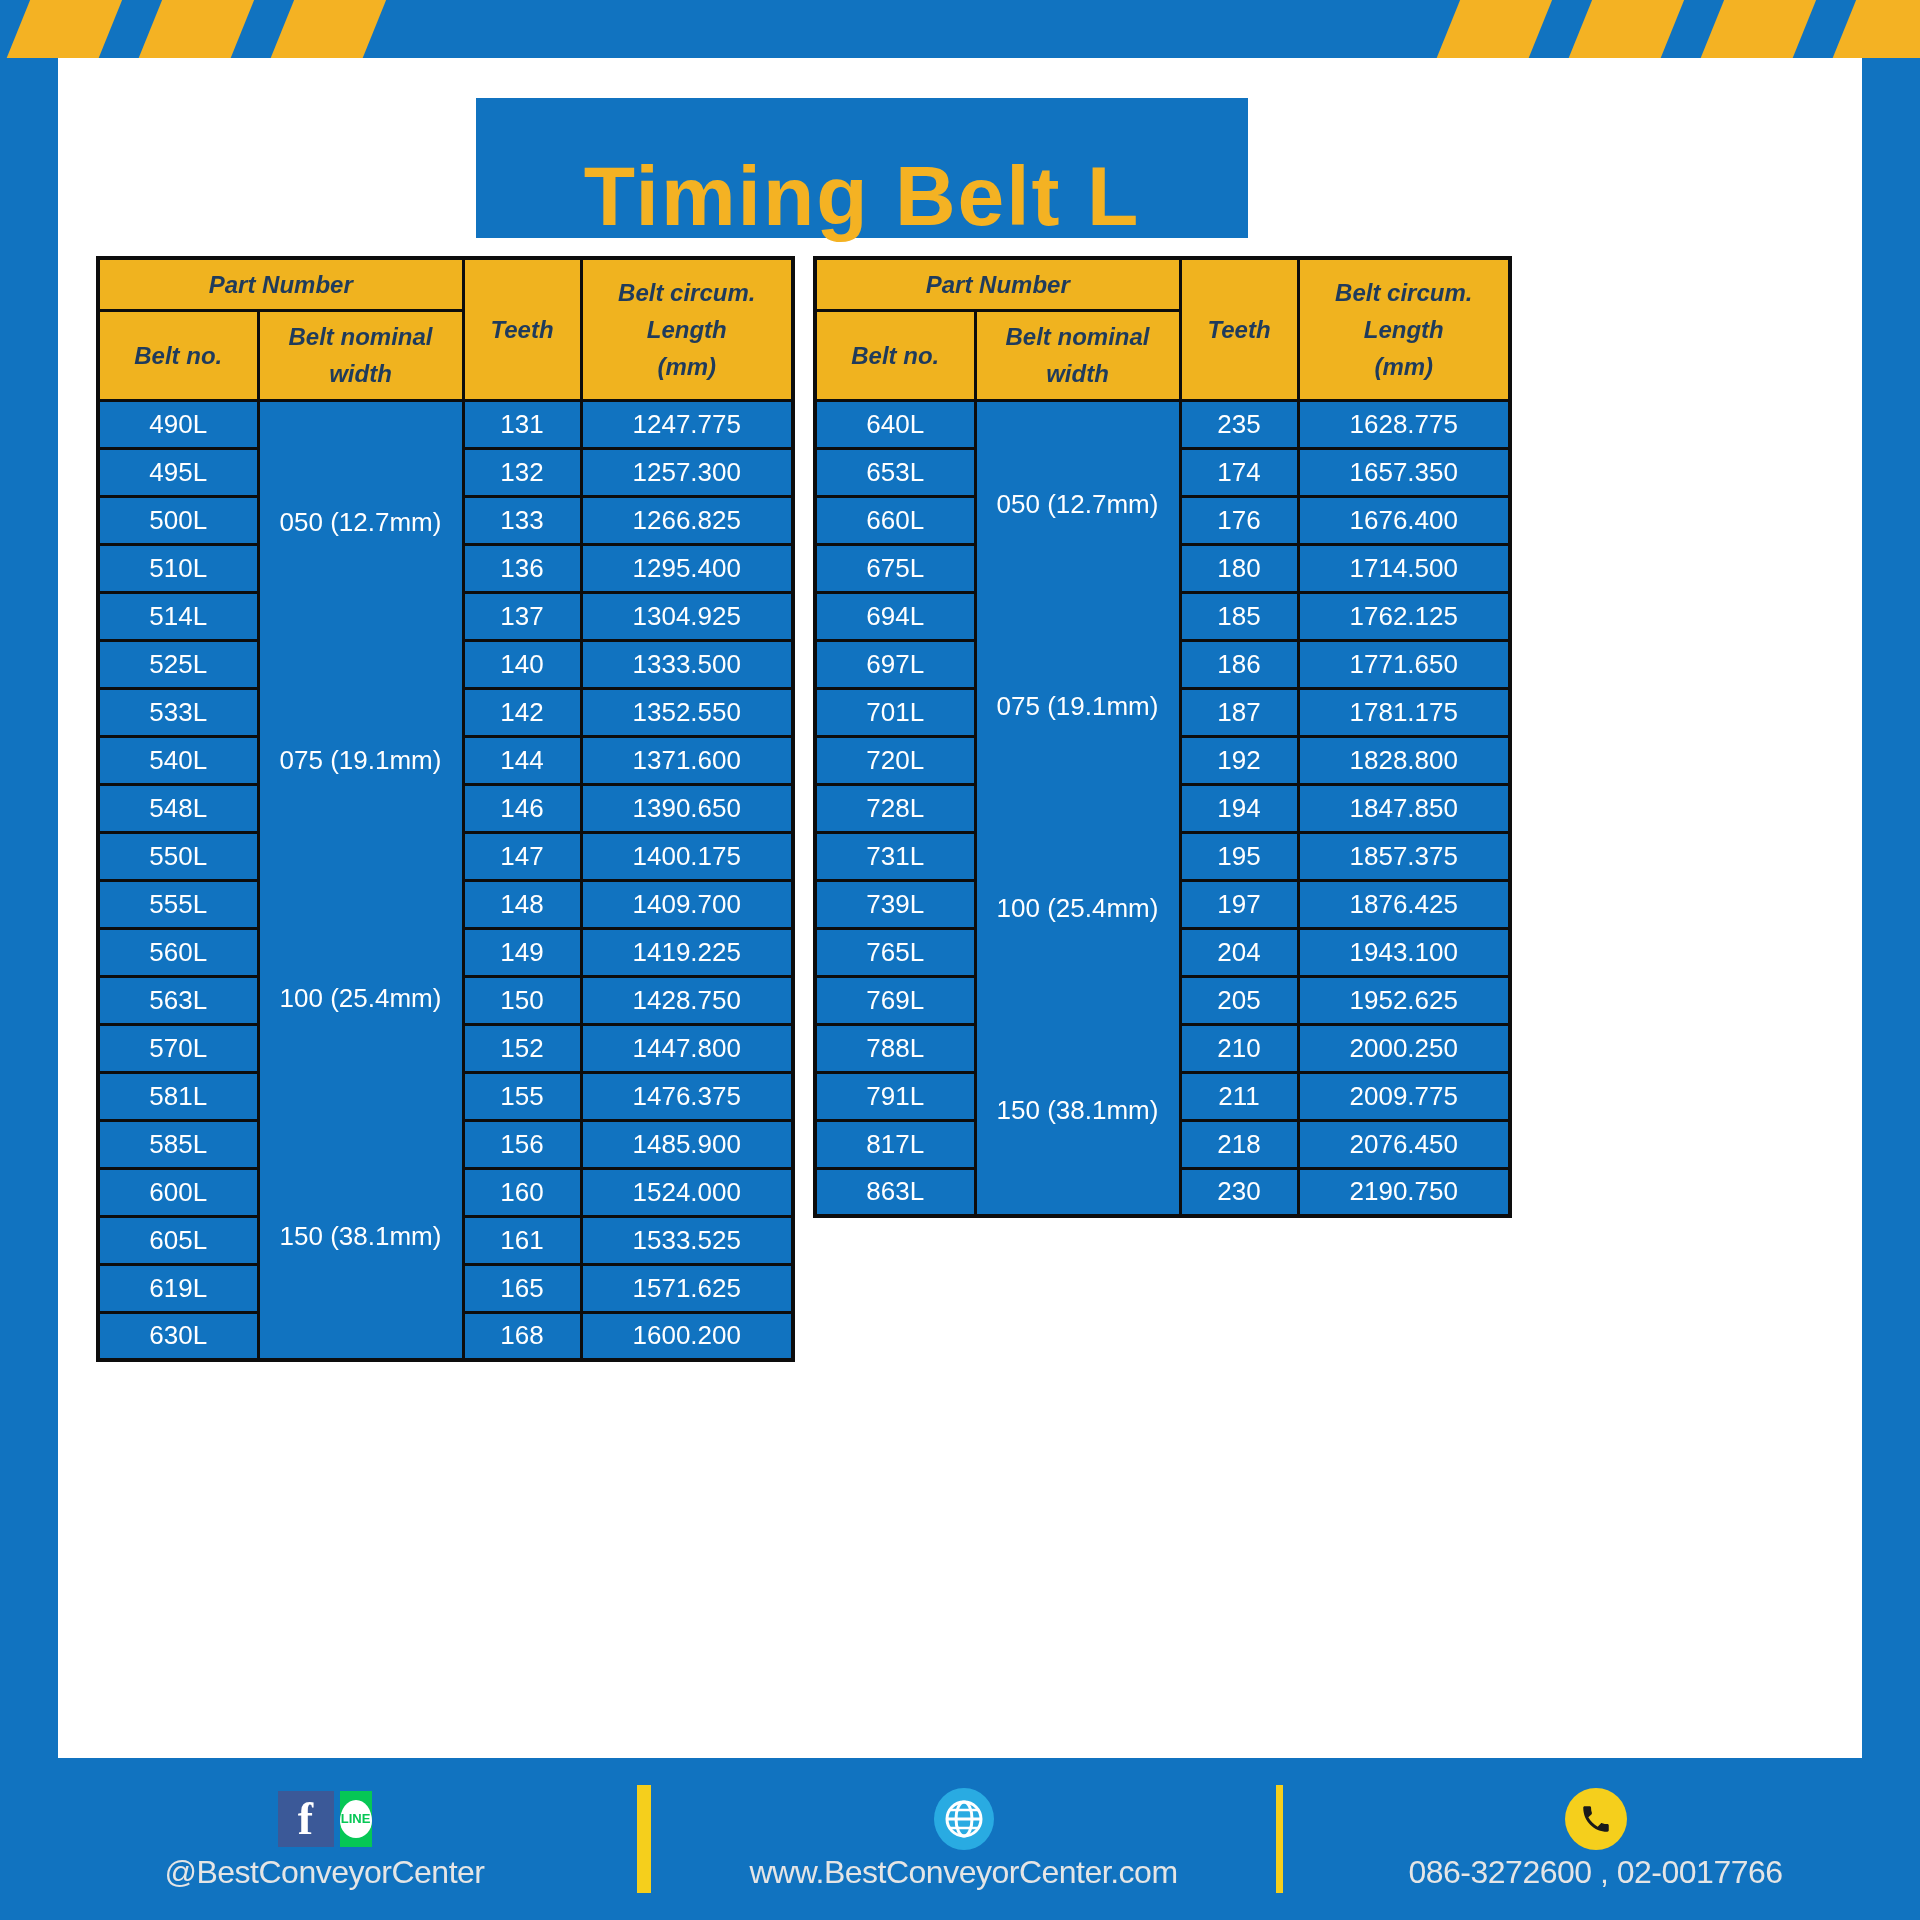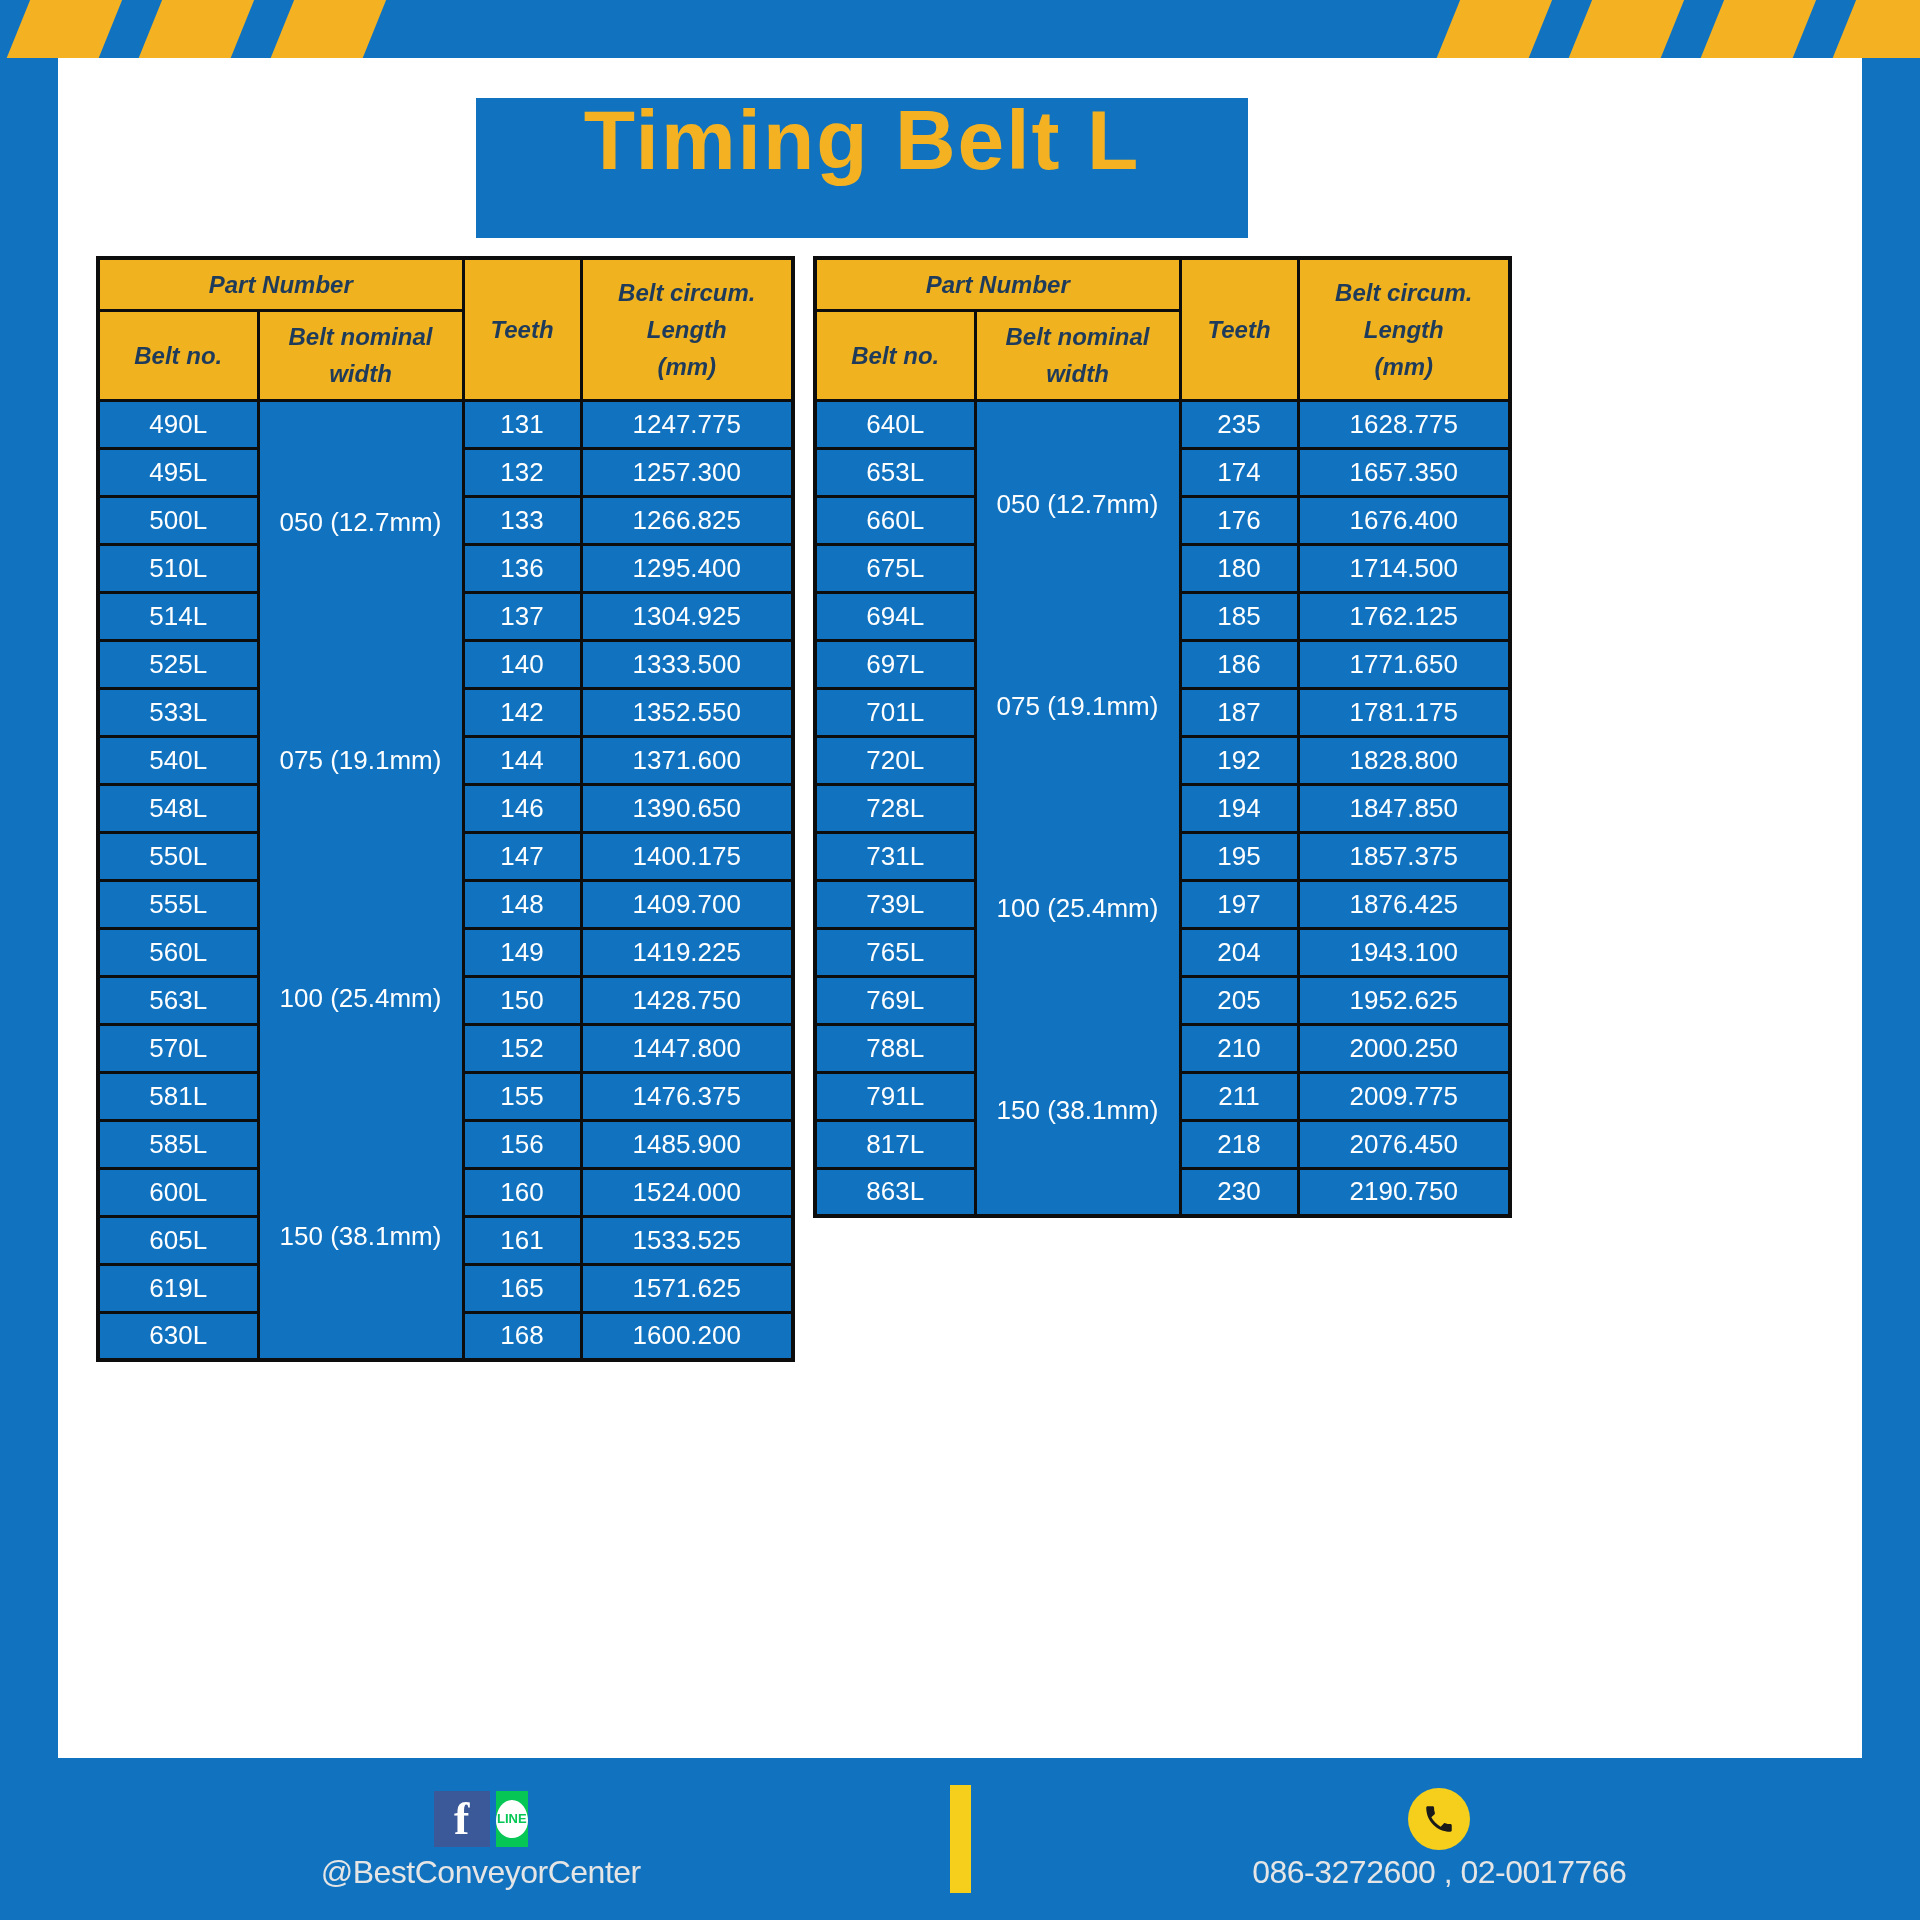--- a/index.html
+++ b/index.html
@@ -39,21 +39,21 @@
     width: 1804px; height: 1700px;
     background: #ffffff;
   }
 
   
   .title-box {
     position: absolute;
     left: 418px; top: 40px;
     width: 772px; height: 140px;
     background: #1173c0;
-    display: flex; align-items: flex-start; justify-content: center;
+    display: flex; align-items: flex-end; justify-content: center;
   }
   .title-box h1 {
     color: #f4b223;
     font-size: 84px;
     font-weight: bold;
     letter-spacing: 2px;
     line-height: 1;
   }
 
   
@@ -469,20 +469,34 @@
       </div>
     </div>
     <div class="flabel">@BestConveyorCenter</div>
   </div>
 
   <div class="divider"></div>
 
 
   <div class="divider"></div>
 
+  <div class="fgroup">
+    <div class="ficons">
+      <div class="ic-globe">
+        <svg width="40" height="40" viewBox="0 0 40 40">
+          <circle cx="20" cy="20" r="17" fill="none" stroke="#fff" stroke-width="3"></circle>
+          <ellipse cx="20" cy="20" rx="8" ry="17" fill="none" stroke="#fff" stroke-width="3"></ellipse>
+          <line x1="3" y1="20" x2="37" y2="20" stroke="#fff" stroke-width="3"></line>
+          <line x1="6" y1="11" x2="34" y2="11" stroke="#fff" stroke-width="2.5"></line>
+          <line x1="6" y1="29" x2="34" y2="29" stroke="#fff" stroke-width="2.5"></line>
+        </svg>
+      </div>
+    </div>
+    <div class="flabel">www.BestConveyorCenter.com</div>
+  </div>
 
   <div class="divider"></div>
 
   <div class="fgroup">
     <div class="ficons">
       <div class="ic-phone">
         <svg width="34" height="34" viewBox="0 0 24 24">
           <path d="M6.6 10.8c1.4 2.8 3.8 5.1 6.6 6.6l2.2-2.2c.3-.3.7-.4 1-.2 1.2.4 2.4.6 3.6.6.6 0 1 .4 1 1V20c0 .6-.4 1-1 1C10.6 21 3 13.4 3 4c0-.6.4-1 1-1h3.5c.6 0 1 .4 1 1 0 1.3.2 2.5.6 3.6.1.4 0 .8-.2 1.1l-2.3 2.1z" fill="#1a1a1a"></path>
         </svg>
       </div>

